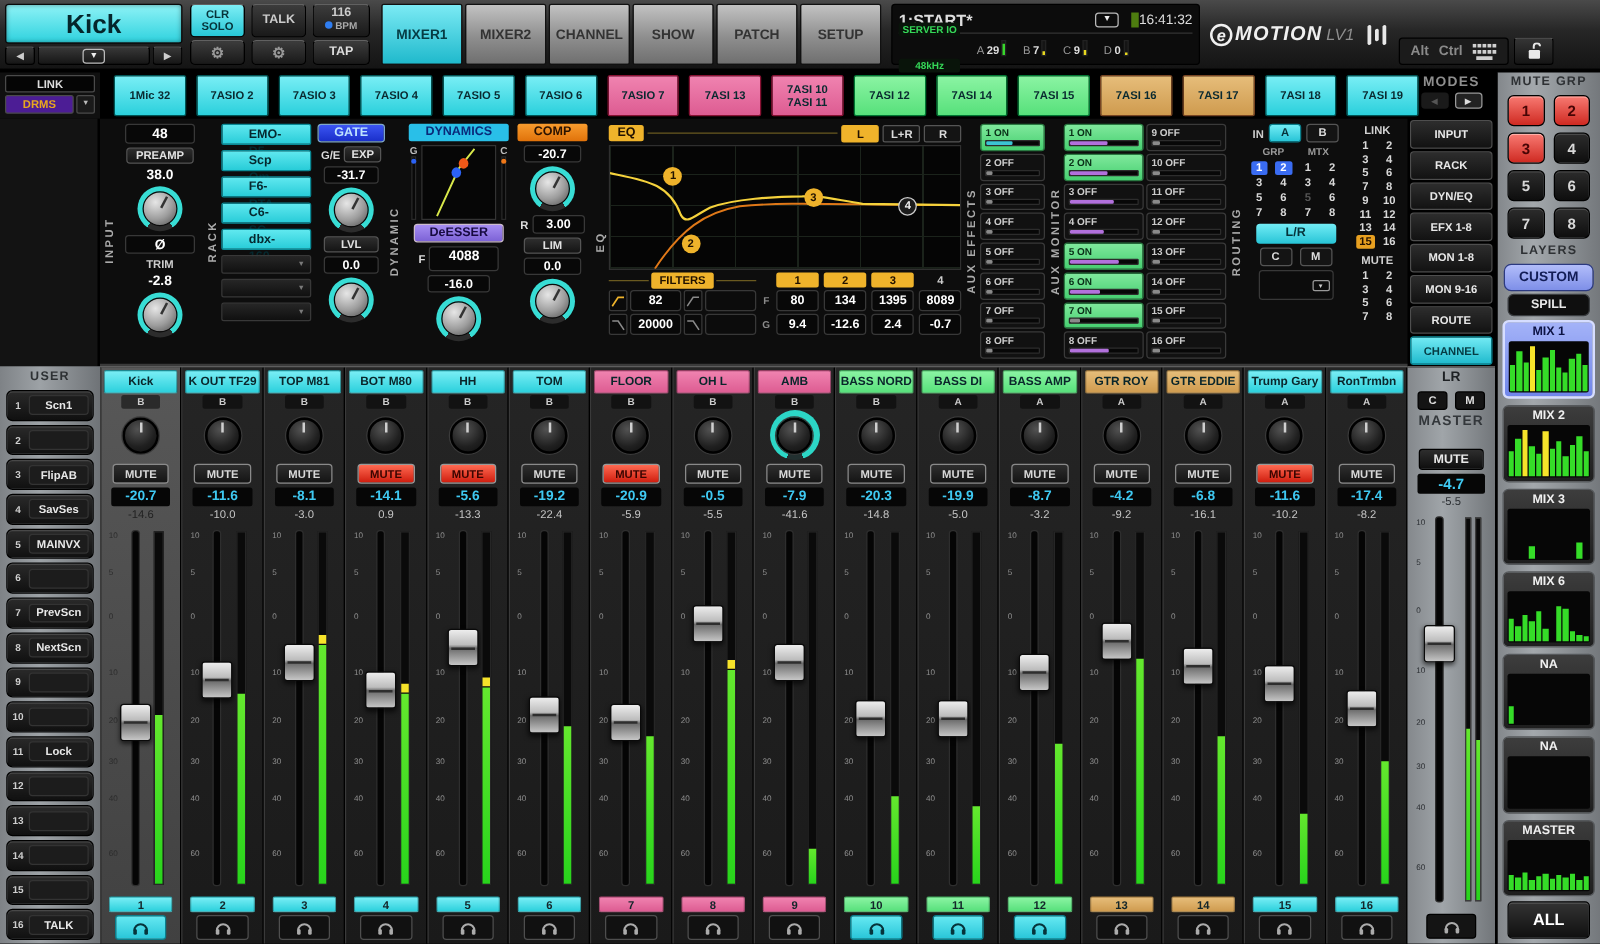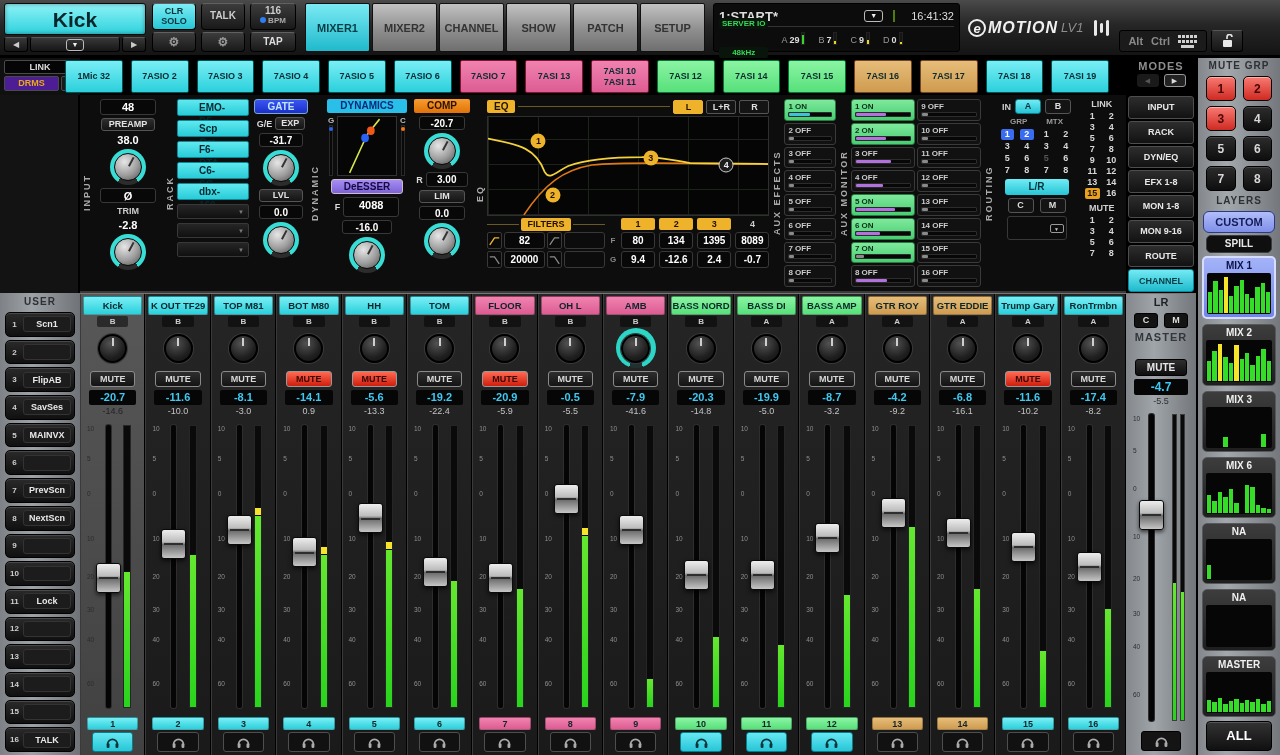--- a/index.html
+++ b/index.html
@@ -22,21 +22,21 @@
 .twostack .top{height:28px;font-size:9px;line-height:10px}
 #bpmbox{width:46px}
 #bpmbox .top{font-size:10px}
 .bpmdot{display:inline-block;width:6px;height:6px;border-radius:50%;background:#2f7df0;margin-right:2px}
 #mixtabs{display:flex;margin-left:4px;margin-right:6px}
 .mtab{width:65px;margin-right:2px;background:linear-gradient(180deg,#c2c2c2,#8e8e8e 55%,#6f6f6f);border:1px solid #111;border-radius:2px;color:#333;font-size:11px;font-weight:bold;display:flex;align-items:center;justify-content:center}
 .mtab.act{background:linear-gradient(180deg,#7beaf4,#1fb9cc);color:#063c44}
 #scenebox{width:247px;background:#0c0c0c;border:1px solid #000;border-radius:3px;display:flex;flex-direction:column;padding:2px 5px;color:#ddd}
 #scenerow{display:flex;align-items:center;height:22px;border-bottom:1px solid #333}
 #scenename{font-size:13px;font-weight:bold;flex:1}
-#clock{font-size:11px;color:#ddd;margin-left:10px;border-left:2px solid #4d7c0f;padding-left:16px}
+#clock{font-size:11px;color:#ddd;margin-left:10px;border-left:6px solid #4d7c0f;padding-left:0}
 #srvrow{display:flex;align-items:center;height:22px;gap:4px}
 .grnbox{background:#09140a;color:#35d858;font-size:8px;font-weight:bold;border-radius:2px;padding:1px 3px;text-align:center}
 .io{display:flex;align-items:flex-end;gap:2px;margin-left:3px}
 .iolab{font-size:9px;color:#999}
 .ioval{font-size:9px;color:#ddd;font-weight:bold}
 .iobar{width:4px;height:13px;background:#151515;position:relative;border:1px solid #222}
 .iofill{position:absolute;bottom:0;left:0;right:0}
 #logo{display:flex;align-items:center;margin-left:8px}
 .loge{width:18px;height:18px;border:2px solid #f0f0f0;border-radius:50%;color:#f0f0f0;font-weight:bold;font-style:italic;font-size:13px;line-height:15px;text-align:center}
 .logomotion{color:#f0f0f0;font-weight:bold;font-style:italic;font-size:16px;letter-spacing:1px;margin-left:2px}
@@ -47,21 +47,21 @@
 #trbot{display:flex;gap:4px;height:22px}
 #altctrl{background:#1b1b1b;border:1px solid #000;border-radius:3px;color:#8a8a8a;font-size:11px;font-weight:bold;display:flex;align-items:center;gap:8px;padding:0 8px}
 #lockbtn,#patchbtn{width:32px;border-radius:3px;display:flex;align-items:center;justify-content:center}
 #lockbtn{background:linear-gradient(#353535,#151515);border:1px solid #000;border-top-color:#555}
 
 #linkrow{left:0;top:58px;width:80px;height:37px;background:#101010;padding:2px 4px;display:flex;flex-direction:column;gap:2px}
 #linkbtn{height:14px;background:#050505;border:1px solid #4a4a4a;border-radius:2px;color:#ddd;font-size:9px;font-weight:bold;text-align:center;line-height:13px}
 #drmsrow{height:15px;display:flex;gap:2px}
 #drms{flex:1;background:#4c1d95;border:1px solid #4a4a4a;border-radius:2px;color:#e8a81e;font-size:9px;font-weight:bold;text-align:center;line-height:13px}
 #drmsdd{width:15px;background:#1a1a1a;border:1px solid #4a4a4a;border-radius:2px;color:#bbb;font-size:6px;text-align:center;line-height:13px}
-#chtabs{left:64px;top:58px;width:1046px;height:37px;display:flex;gap:8px;padding:2px 1px}
+#chtabs{left:90px;top:58px;width:1046px;height:37px;display:flex;gap:8px;padding:2px 1px}
 .ctab{flex:1;border-radius:2px;border:1px solid #055;display:flex;flex-direction:column;align-items:center;justify-content:center;line-height:11px}
 .ctab-l{font-size:9px;font-weight:bold;color:#0a2a30;white-space:nowrap}
 .c-cyan{background:linear-gradient(180deg,#79eef5,#2bd0dc)}
 .c-pink{background:linear-gradient(180deg,#f083b0,#dd5c92);border-color:#813}
 .c-green{background:linear-gradient(180deg,#8bf4a3,#57e07b);border-color:#073}
 .c-tan{background:linear-gradient(180deg,#e6bd7a,#cf9b4f);border-color:#742}
 #modeshead{left:1126px;top:58px;width:70px;height:37px;display:flex;flex-direction:column;align-items:center;padding-top:2px}
 #modestitle{color:#8e8e8e;font-size:11px;font-weight:bold;letter-spacing:1px}
 #modearrows{display:flex;gap:5px;margin-top:2px}
 .marr{width:22px;height:13px;border-radius:3px;font-size:7px;display:flex;align-items:center;justify-content:center}

